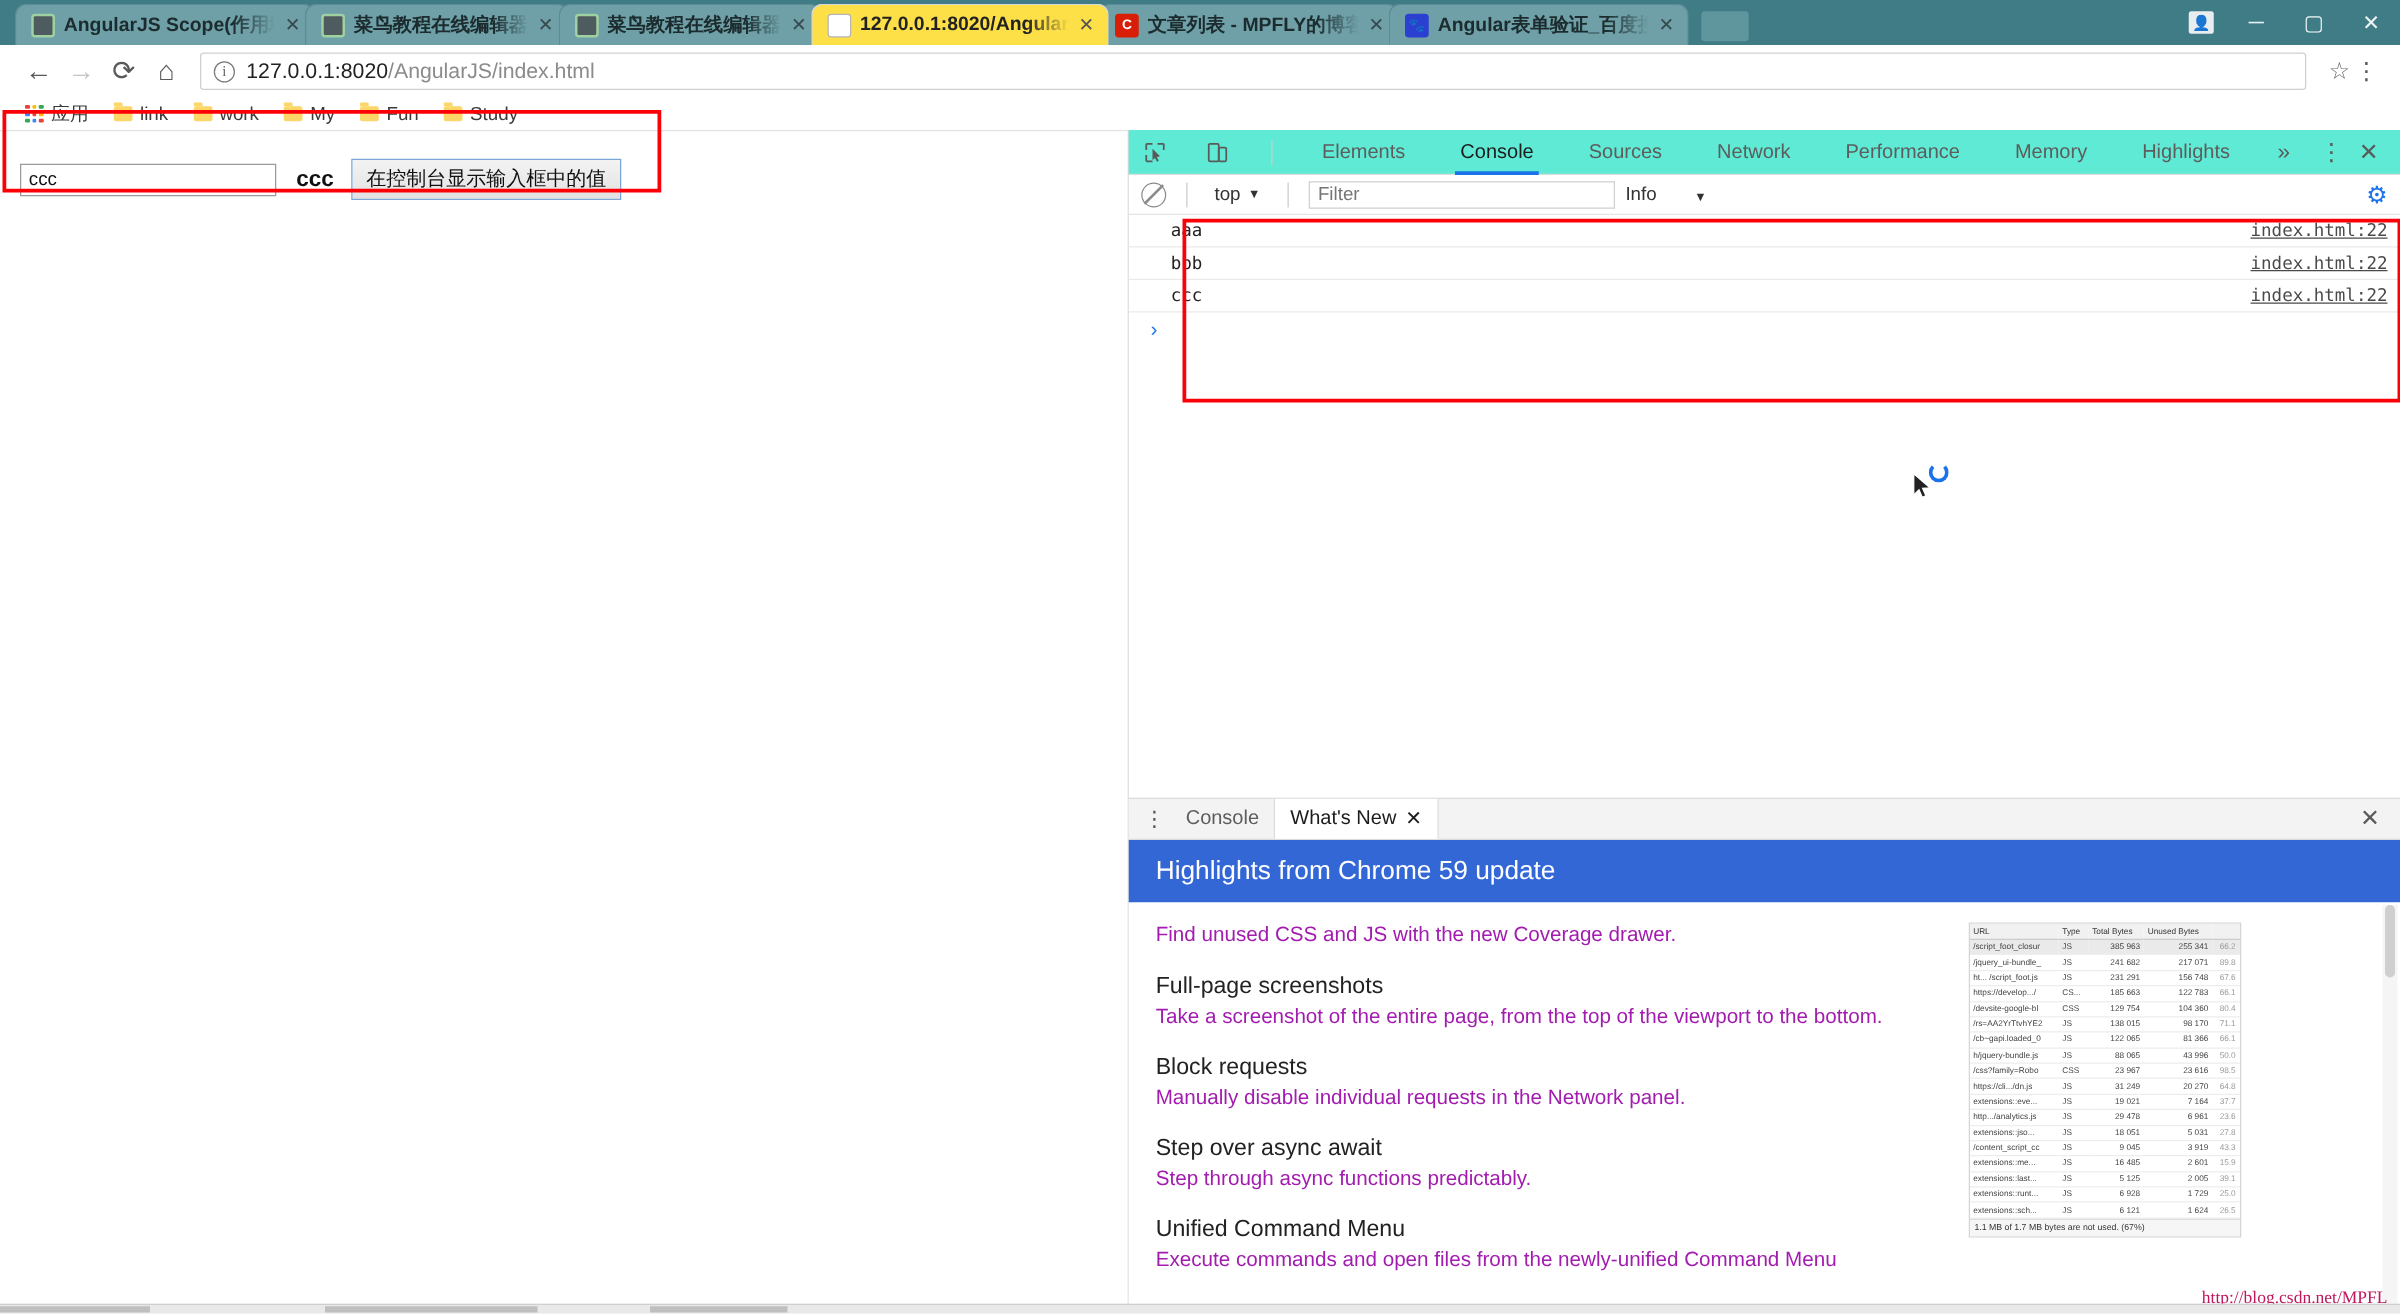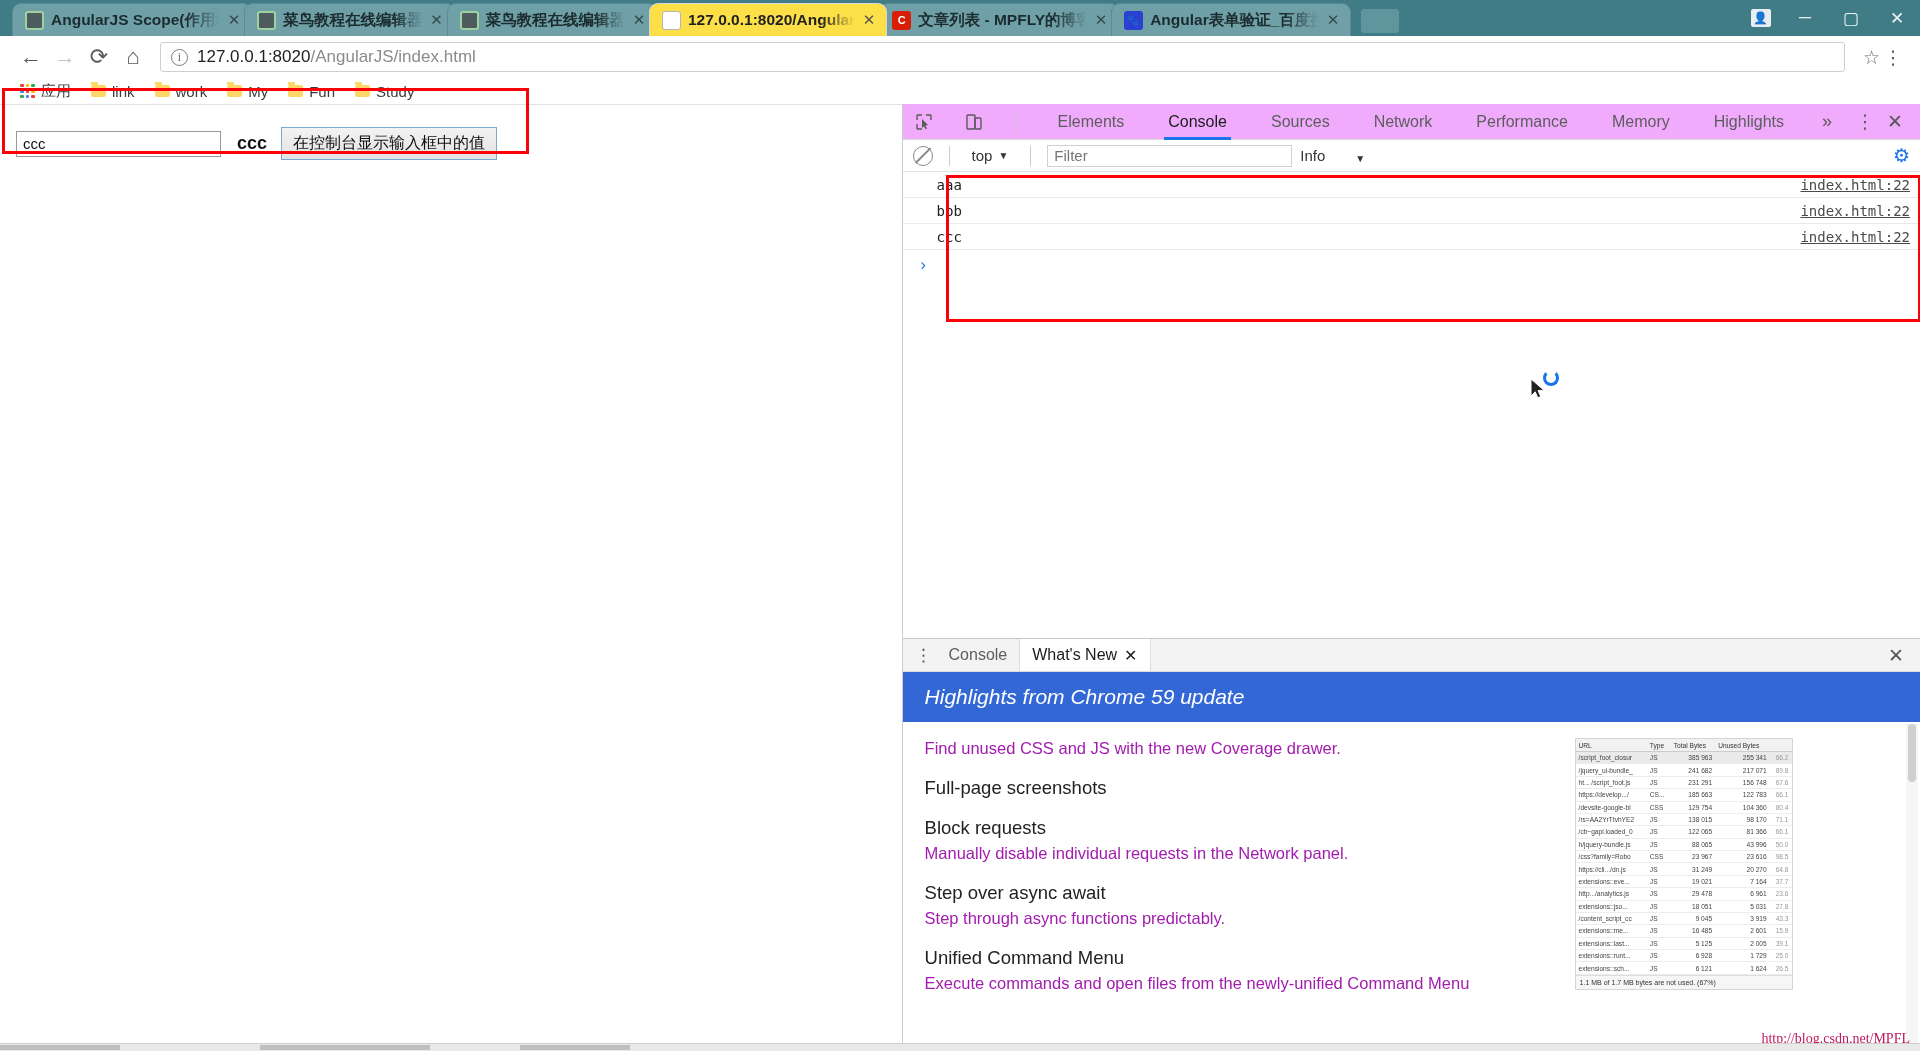--- a/index.html
+++ b/index.html
@@ -95,21 +95,21 @@
     font-family:"Liberation Sans", sans-serif;
   }
 
   
   .redbox { position:absolute; border:3px solid #fb0007; pointer-events:none; }
   #redbox-page { left:2px; top:88px; width:527px; height:66px; }
   #redbox-console { left:946px; top:175px; width:975px; height:147px; }
 
   
   .devtools { flex:1; display:flex; flex-direction:column; border-left:1px solid #cdcdcd; background:#fff; }
-  .dt-tabbar { height:36px; display:flex; align-items:center; background:#f0abfc; border-bottom:1px solid #dcdcdc; padding:0 6px;gap:20px; }
+  .dt-tabbar { height:36px; display:flex; align-items:center; background:#5eead4; border-bottom:1px solid #dcdcdc; padding:0 6px;gap:20px; }
   .dt-iconbtn { width:30px;height:28px;display:flex;align-items:center;justify-content:center;color:#5a5a5a; }
   .dt-div { width:1px;height:20px;background:#ccc;margin:0 8px; }
   .dt-tab { padding:0 12px; height:36px; display:flex; align-items:center; font-size:16px; color:#5d5d5d; position:relative; }
   .dt-tab.sel { color:#1c1c1c; }
   .dt-tab.sel:after{content:"";position:absolute;left:8px;right:8px;bottom:0;height:3px;background:#1a73e8;}
   .dt-more { margin-left:6px; color:#5a5a5a; font-size:18px; }
   .dt-right { margin-left:auto; display:flex; align-items:center; gap:4px; padding-right:6px; }
 
   .dt-filterbar { height:32px; display:flex; align-items:center; gap:8px; padding:0 10px; border-bottom:1px solid #e4e4e4; background:#fff; }
   .clearbtn { width:20px;height:20px;border:1.8px solid #8a8a8a;border-radius:50%;position:relative;flex:none; }
@@ -126,21 +126,21 @@
   .logrow .src { margin-left:auto; color:#4a4a4a; text-decoration:underline; font-size:14px; }
   .promptrow { height:30px; display:flex; align-items:center; padding-left:18px; color:#1a73e8; font-size:16px; }
 
   
   .drawer { height:407px; border-top:1px solid #c9c9c9; display:flex; flex-direction:column; background:#fff; }
   .drw-tabbar { height:33px; display:flex; align-items:center; background:#f3f3f3; border-bottom:1px solid #dcdcdc; padding-left:8px; }
   .drw-menu { width:26px; text-align:center; color:#555; font-size:17px; letter-spacing:0; }
   .drw-tab { padding:0 12px; height:33px; display:flex; align-items:center; gap:7px; font-size:16px; color:#5d5d5d; }
   .drw-tab.sel { background:#fff; color:#1c1c1c; border-left:1px solid #dcdcdc; border-right:1px solid #dcdcdc; height:32px; }
   .drw-close { margin-left:auto; padding-right:16px; font-size:19px; color:#5a5a5a; }
-  .wn-header { background:#3367d6; color:#fff; font-size:21px; padding:13px 22px;font-style:italic; }
+  .wn-header { background:#3367d6; color:#fff; font-size:21px; padding:13px 22px; }
   .wn-body { flex:1; display:flex; padding:16px 22px 0 22px; overflow:hidden; position:relative; background:#fff;}
   .wn-list { flex:1; max-width:620px; }
   .wn-item { margin-bottom:18px; }
   .wn-title { font-size:18.5px; color:#222; margin-bottom:4px; }
   .wn-desc { font-size:16.5px; color:#a21caf; line-height:1.28; }
   .wn-thumb { width:218px; margin-left:30px; border:1px solid #d5d5d5; background:#fff; align-self:flex-start; }
   .tb { width:100%; border-collapse:collapse; font-size:6.6px; color:#444; font-family:"Liberation Sans",sans-serif; }
   .tb th { background:#f1f1f1; border-bottom:1px solid #ccc; text-align:left; padding:2.5px 3px; font-weight:normal; color:#333; }
   .tb td { border-bottom:1px solid #ededed; padding:2.2px 3px; white-space:nowrap; }
   .tb td.num { text-align:right; }
@@ -341,20 +341,21 @@
 
       <div class="wn-header">Highlights from Chrome 59 update</div>
 
       <div class="wn-body">
         <div class="wn-list">
           <div class="wn-item">
             <div class="wn-desc">Find unused CSS and JS with the new Coverage drawer.</div>
           </div>
           <div class="wn-item">
             <div class="wn-title">Full-page screenshots</div>
+            <div class="wn-desc">Take a screenshot of the entire page, from the top of the viewport to the bottom.</div>
           </div>
           <div class="wn-item">
             <div class="wn-title">Block requests</div>
             <div class="wn-desc">Manually disable individual requests in the Network panel.</div>
           </div>
           <div class="wn-item">
             <div class="wn-title">Step over async await</div>
             <div class="wn-desc">Step through async functions predictably.</div>
           </div>
           <div class="wn-item">

